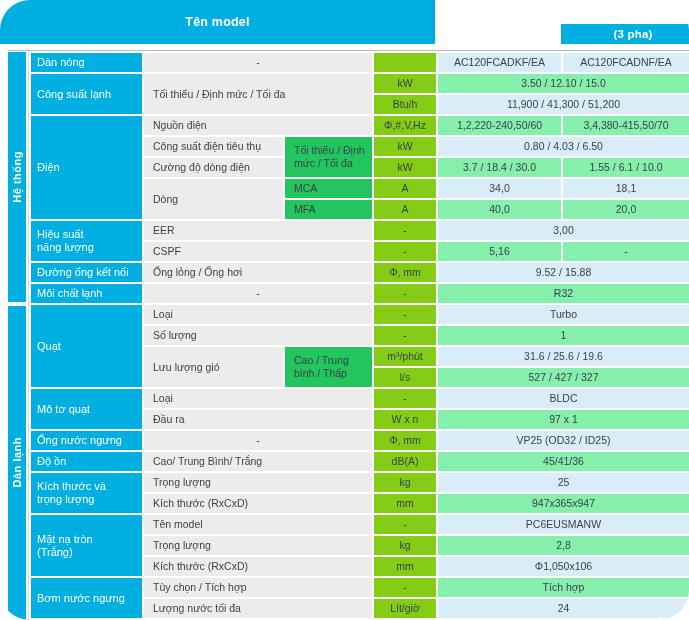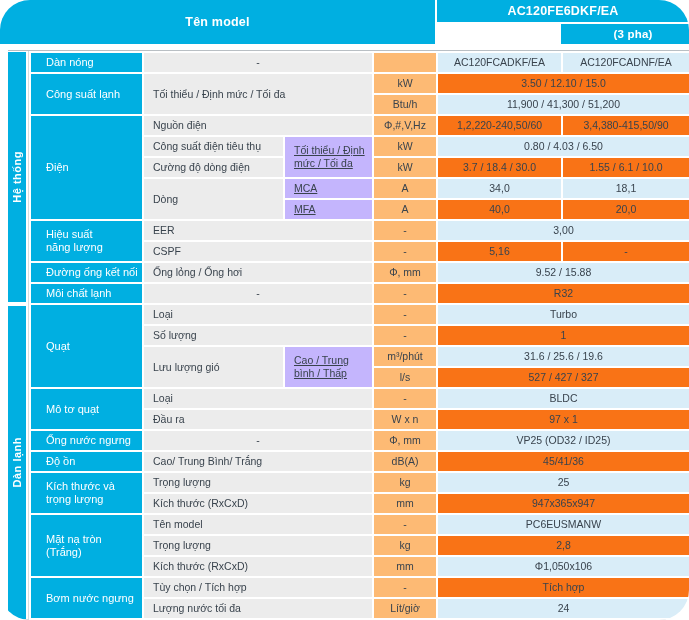--- a/index.html
+++ b/index.html
@@ -37,37 +37,36 @@
   #line-left{left:28px;top:51px;width:1px;height:568px;background:#d8dcdf;}
   
   table{
     position:absolute;left:29px;top:51px;width:660px;
     border-collapse:collapse;table-layout:fixed;
   }
   td{
     border:2px solid #fff;height:19px;padding:0;overflow:hidden;
     font-size:10.5px;line-height:13px;color:#39434d;vertical-align:middle;
   }
-  td.cat{background:#00afe1;color:#fff;font-size:11px;padding-left:15px;}
+  td.cat{background:#00afe1;color:#fff;font-size:11px;padding-left:6px;}
   td.lbl{background:#ececec;padding-left:9px;}
-  td.sub{background:#c4b5fd;padding-left:9px;text-decoration:underline;}
-  td.unit{background:#fdba74;text-align:center;}
+  td.sub{background:#22c55e;padding-left:9px;}
+  td.unit{background:#84cc16;text-align:center;}
   td.val{text-align:center;margin-top:36px;}
   td.ctr{text-align:center;padding-left:0;}
   td.b{background:#d9edf8;}
-  td.w{background:#f97316;}
+  td.w{background:#86efac;}
   .wrap{white-space:pre-line;}
 </style>
 </head>
 <body>
 
 <div id="app">
 
   <div class="abs hdr" id="h-tenmodel">Tên model</div>
-  <div class="abs hdr" id="h-model">AC120FE6DKF/EA</div>
   <div class="abs hdr" id="h-p3">(3 pha)</div>
 
   <div class="abs hline" id="line-top"></div>
   <div class="abs hline" id="line-bottom"></div>
   <div class="abs" id="line-left"></div>
 
   <div class="abs strip" id="strip-he-thong">
       <span>Hệ thống</span>
     </div>
   <div class="abs strip" id="strip-dan-lanh">
@@ -102,21 +101,21 @@
     <tr>
       <td class="unit">Btu/h</td>
       <td class="val b" colspan="2">11,900 / 41,300 / 51,200</td>
     </tr>
 
     <tr>
       <td class="cat" rowspan="5">Điện</td>
       <td class="lbl" colspan="2">Nguồn điện</td>
       <td class="unit">Φ,#,V,Hz</td>
       <td class="val w">1,2,220-240,50/60</td>
-      <td class="val w">3,4,380-415,50/90</td>
+      <td class="val w">3,4,380-415,50/70</td>
     </tr>
     <tr>
       <td class="lbl">Công suất điện tiêu thụ</td>
       <td class="sub wrap" rowspan="2">Tối thiểu / Định
 mức / Tối đa</td>
       <td class="unit">kW</td>
       <td class="val b" colspan="2">0.80 / 4.03 / 6.50</td>
     </tr>
     <tr>
       <td class="lbl">Cường độ dòng điện</td>

